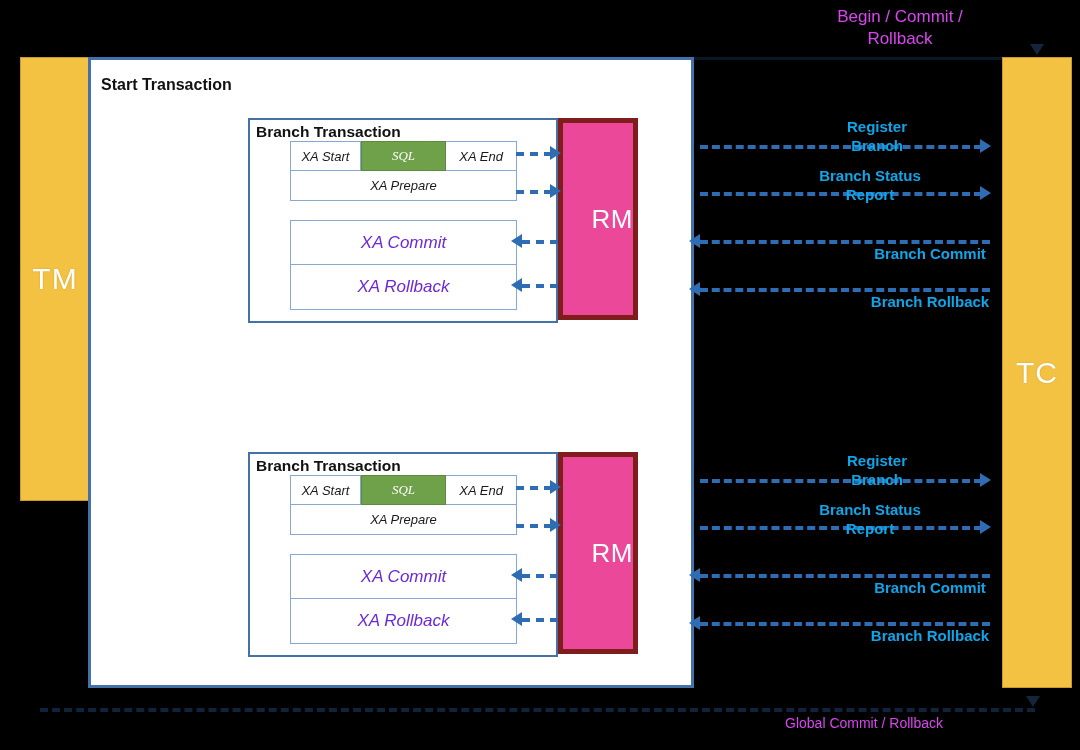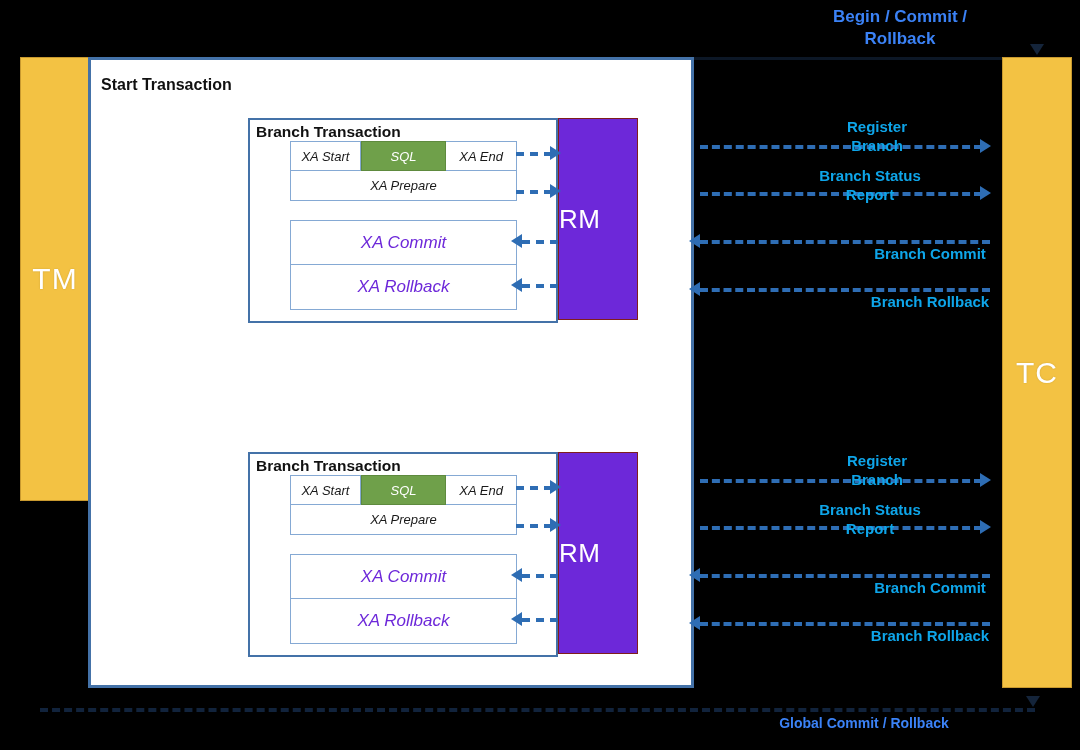--- a/index.html
+++ b/index.html
@@ -91,21 +91,21 @@
     font-size: 13px;
     color: #1A1A1A;
     white-space: nowrap;
   }
   .cell.green {
     background: #6FA04A;
     border-color: #5E8A3E;
     color: #FFFFFF;
   }
   .cell-xastart { width: 77px; }
-  .cell-sql     { width: 93px; }
+  .cell-sql     { width: 93px; font-family: Liberation Serif, serif; }
   .cell-xaend   { width: 77px; border-left: 0; }
   .cell-prepare { width: 227px; border-top: 0; }
 
   .exec-table {
     position: absolute;
     left: 40px; top: 100px;
     width: 227px;
   }
   .cell-big {
     width: 227px;
@@ -117,25 +117,25 @@
     background: #FFFFFF;
     display: flex;
     align-items: center;
     justify-content: center;
   }
   .cell-big + .cell-big { border-top: 0; }
 
   
   .rm-box {
     position: absolute;
-    background: #6d28d9;
-    border: 1px solid #7f1d1d;
+    background: #ec4899;
+    border: 5px solid #7f1d1d;
     display: flex;
     align-items: center;
-    justify-content: flex-start;
+    justify-content: flex-end;
   }
   .rm-label {
     color: #FFFFFF;
     font-size: 26px;
     letter-spacing: .5px;
   }
   #rm-box-1 { left: 558px; top: 118px; width: 80px; height: 202px; }
   #rm-box-2 { left: 558px; top: 452px; width: 80px; height: 202px; }
 
   
@@ -171,22 +171,22 @@
     font-size: 15px;
     font-weight: bold;
     text-align: center;
     line-height: 1.25;
     white-space: pre-line;
   }
 
   
   .dark-caption {
     position: absolute;
-    color: #3b82f6;
-    font-weight: bold;
+    color: #d946ef;
+    font-weight: normal;
     text-align: center;
     line-height: 1.3;
     white-space: pre-line;
   }
   #top-caption    { left: 760px; top: 6px;   width: 280px; font-size: 17px; }
   #bottom-caption { left: 724px; top: 714px; width: 280px; font-size: 14px; }
 
   
   .rail-solid {
     position: absolute;

